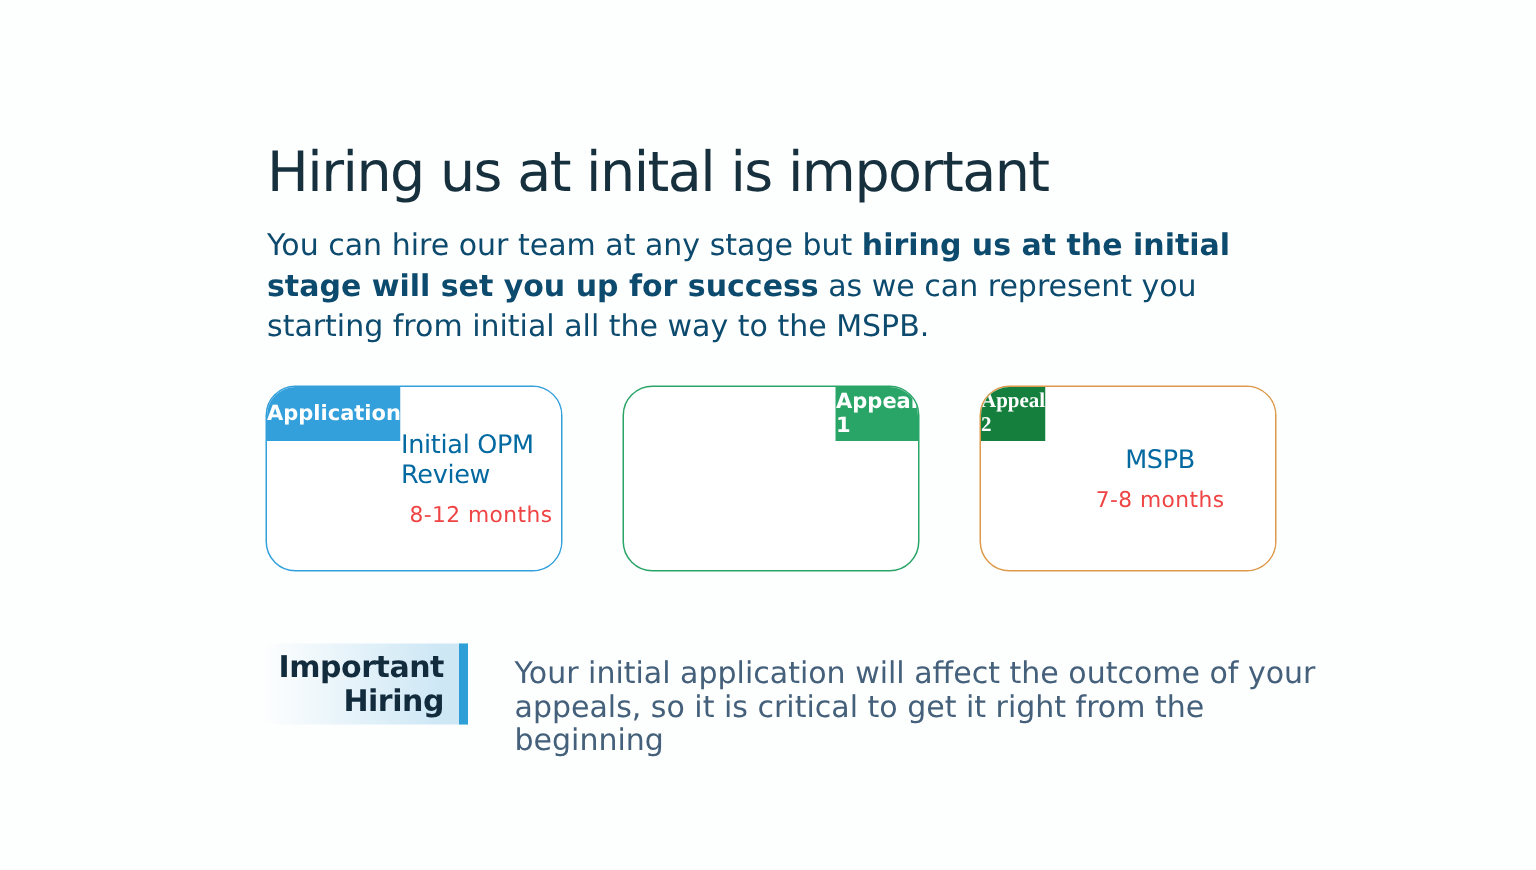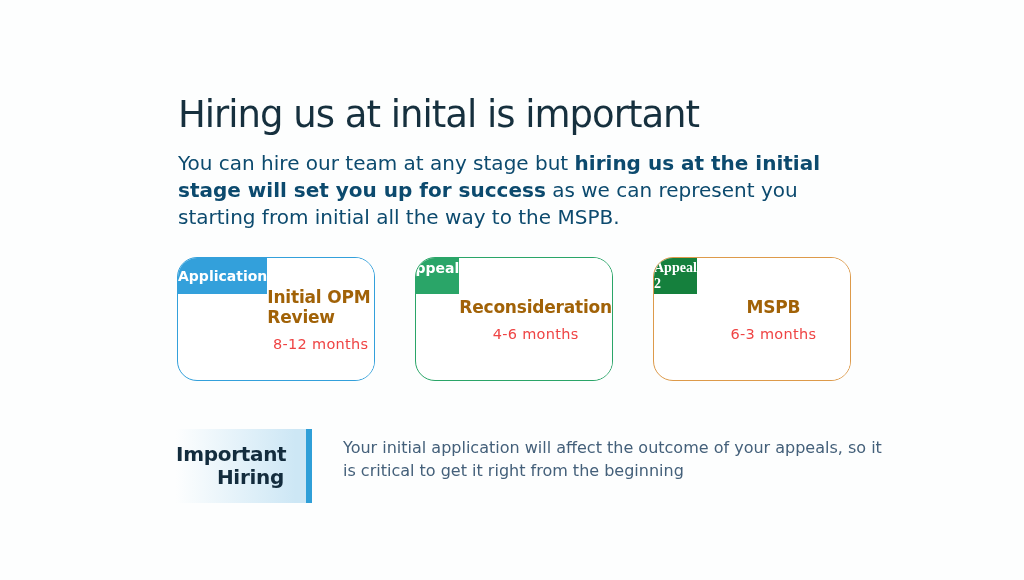--- a/index.html
+++ b/index.html
@@ -61,36 +61,36 @@
     flex: 1;
     display: flex;
     flex-direction: column;
     align-items: center;
     justify-content: center;
     gap: 9px;
     background: #ffffff;
   }
   .stage-card-title {
     font-size: 17px;
-    font-weight: 700;
+    font-weight: 400;
     letter-spacing: -0.2px;
-    color: #a16207;
+    color: #0369a1;
   }
   .stage-card-duration {
     font-size: 14.5px;
     letter-spacing: 0.3px;
     color: #ef4444;
   }
   .notes-box {
     position: absolute;
     left: 176px;
     top: 429px;
     width: 136px;
-    height: 74px;
-    padding-right: 28px;
+    height: 54px;
+    padding-right: 16px;
     display: flex;
     flex-direction: column;
     justify-content: center;
     text-align: right;
     background: linear-gradient(90deg, rgba(205,231,245,0) 0%, #cde7f5 88%);
   }
   .notes-bar {
     position: absolute;
     top: 0;
     right: 0;
@@ -103,21 +103,21 @@
     font-weight: 800;
     letter-spacing: -0.3px;
     line-height: 23px;
     color: #132c3d;
   }
   .notes-text {
     position: absolute;
     left: 343px;
     top: 437px;
     width: 540px;
-    font-size: 16px;
+    font-size: 20px;
     line-height: 22.5px;
     color: #44607a;
   }
 </style>
 </head>
 <body>
 
 <h1 class="page-title">Hiring us at inital is important</h1>
 
 <p class="page-subtitle"><span>You can hire our team at any stage but </span><b>hiring us at the initial stage will set you up for success</b><span> as we can represent you starting from initial all the way to the MSPB.</span></p>
@@ -131,33 +131,29 @@
     <div class="stage-card-body">
       <div class="stage-card-title">Initial OPM Review</div>
       <div class="stage-card-duration">8-12 months</div>
     </div>
   </div>
 
   <div class="stage-card" style="border-color: rgb(42, 165, 104); justify-content: flex-end;">
     <div class="stage-card-header" style="background-color: rgb(42, 165, 104);">
       <span>Appeal 1</span>
     </div>
-    <div class="stage-card-body">
-      <div class="stage-card-title">Reconsideration</div>
-      <div class="stage-card-duration">4-6 months</div>
-    </div>
   </div>
 
   <div class="stage-card" style="border-color: rgb(221, 154, 74);">
     <div class="stage-card-header" style="background-color: #15803d; font-family: Liberation Serif, serif;">
       <span>Appeal 2</span>
     </div>
     <div class="stage-card-body">
       <div class="stage-card-title">MSPB</div>
-      <div class="stage-card-duration">6-3 months</div>
+      <div class="stage-card-duration">7-8 months</div>
     </div>
   </div>
 
 </div>
 
 <div class="notes-box">
   <div class="notes-label-line">Important</div>
   <div class="notes-label-line">Hiring</div>
   <div class="notes-bar" style="background-color: rgb(47, 159, 216);"></div>
 </div>

